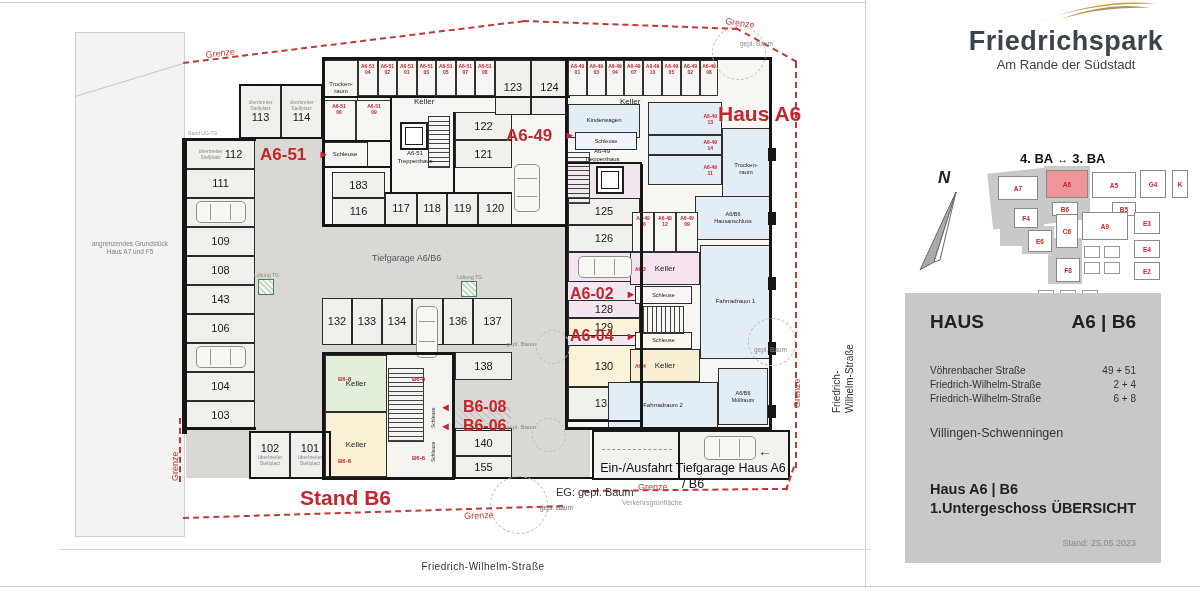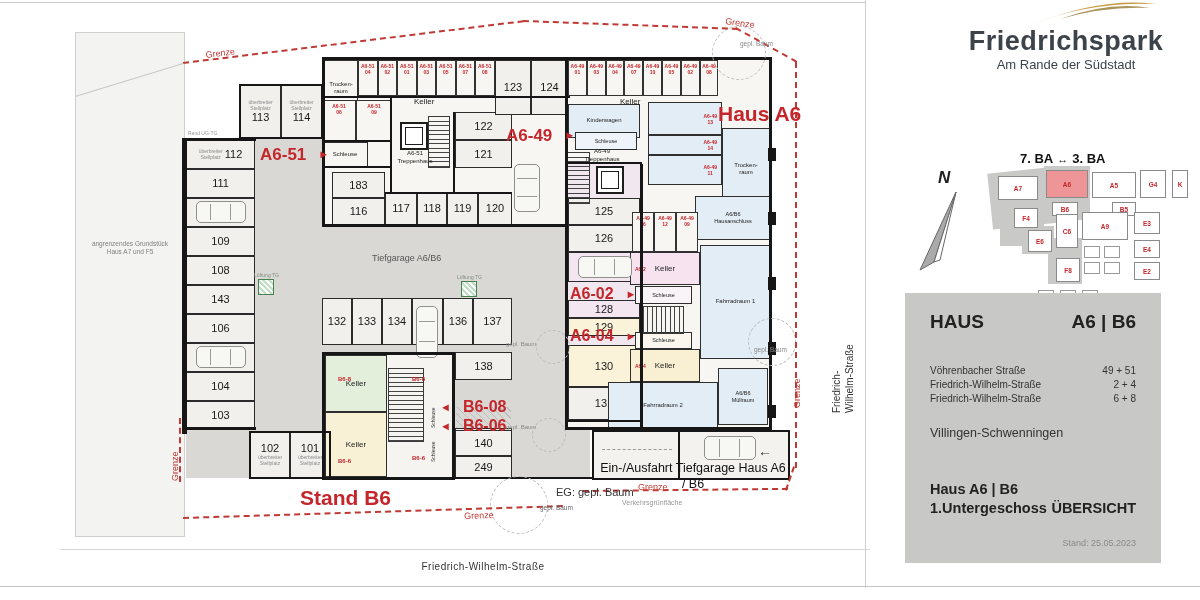--- a/index.html
+++ b/index.html
@@ -196,21 +196,21 @@
       <div class="abs stall" style="left: 455px; top: 352px; width: 57px; height: 28px; background: rgb(241, 240, 237);">
         <span class="snum">138</span>
       </div>
       <div class="abs stall" style="left: 455px; top: 380px; width: 57px; height: 26px; background: rgb(241, 240, 237); margin-top: 48px;">
         <span class="snum">139</span>
       </div>
       <div class="abs stall" style="left: 455px; top: 430px; width: 57px; height: 26px; background: rgb(241, 240, 237);">
         <span class="snum">140</span>
       </div>
       <div class="abs stall" style="left: 455px; top: 456px; width: 57px; height: 22px; background: rgb(241, 240, 237);">
-        <span class="snum">249</span>
+        <span class="snum">155</span>
       </div>
       <div class="abs room" style="left: 324px; top: 60px; width: 34px; height: 56px; background: rgb(247, 246, 243);"><span class="rlab" style="font-size: 6px;">Trocken-
 raum</span></div>
       <div class="abs room" style="left: 322px; top: 142px; width: 46px; height: 25px; background: rgb(247, 246, 243);"><span class="rlab" style="font-size: 6px;">Schleuse</span></div>
       <div class="abs room" style="left: 568px; top: 104px; width: 72px; height: 34px; background: rgb(227, 237, 246);"><span class="rlab" style="font-size: 6px;">Kinderwagen</span></div>
       <div class="abs room" style="left: 575px; top: 132px; width: 62px; height: 18px; background: rgb(238, 244, 249);"><span class="rlab" style="font-size: 5.5px;">Schleuse</span></div>
       <div class="abs room" style="left: 648px; top: 102px; width: 74px; height: 33px; background: rgb(227, 237, 246);"><span class="runit" style="right: 4px; top: 50%; transform: translateY(-50%);">A6-49
 13</span></div>
       <div class="abs room" style="left: 648px; top: 135px; width: 74px; height: 20px; background: rgb(227, 237, 246);"><span class="runit" style="right: 4px; top: 50%; transform: translateY(-50%);">A6-49
 14</span></div>
@@ -418,21 +418,21 @@
     <svg class="abs" style="left:1030px;top:0;width:128px;height:26px" viewBox="0 0 128 26">
       <path d="M2 25 Q55 2 126 4 Q70 -3 2 25 Z" fill="#c79c3e"></path>
       <path d="M30 19 Q75 6 120 8 Q80 1 30 19 Z" fill="#8f7023" opacity="0.75"></path>
     </svg>
     <div id="logo-title">Friedrichspark</div>
     <div id="logo-sub">Am Rande der Südstadt</div>
   </div>
 
   <div>
     <div id="keymap-title">
-      <span>7. BA</span>
+      <span>4. BA</span>
       <span class="karr">↔</span>
       <span>3. BA</span>
     </div>
     <div id="compass-n">N</div>
     <svg class="abs" style="left:918px;top:190px;width:42px;height:84px" viewBox="0 0 42 84">
       <polygon points="38,2 2,80 16,72" fill="#aaaaaa" stroke="#666" stroke-width="1"></polygon>
       <polygon points="38,2 16,72 22,70" fill="#ffffff" stroke="#666" stroke-width="1"></polygon>
     </svg>
     <div id="keymap" class="abs" style="left:0;top:0;width:1200px;height:330px">
         <div class="abs kparcel" style="left: 990px; top: 170px; width: 70px; height: 56px; transform: rotate(-6deg);"></div>

